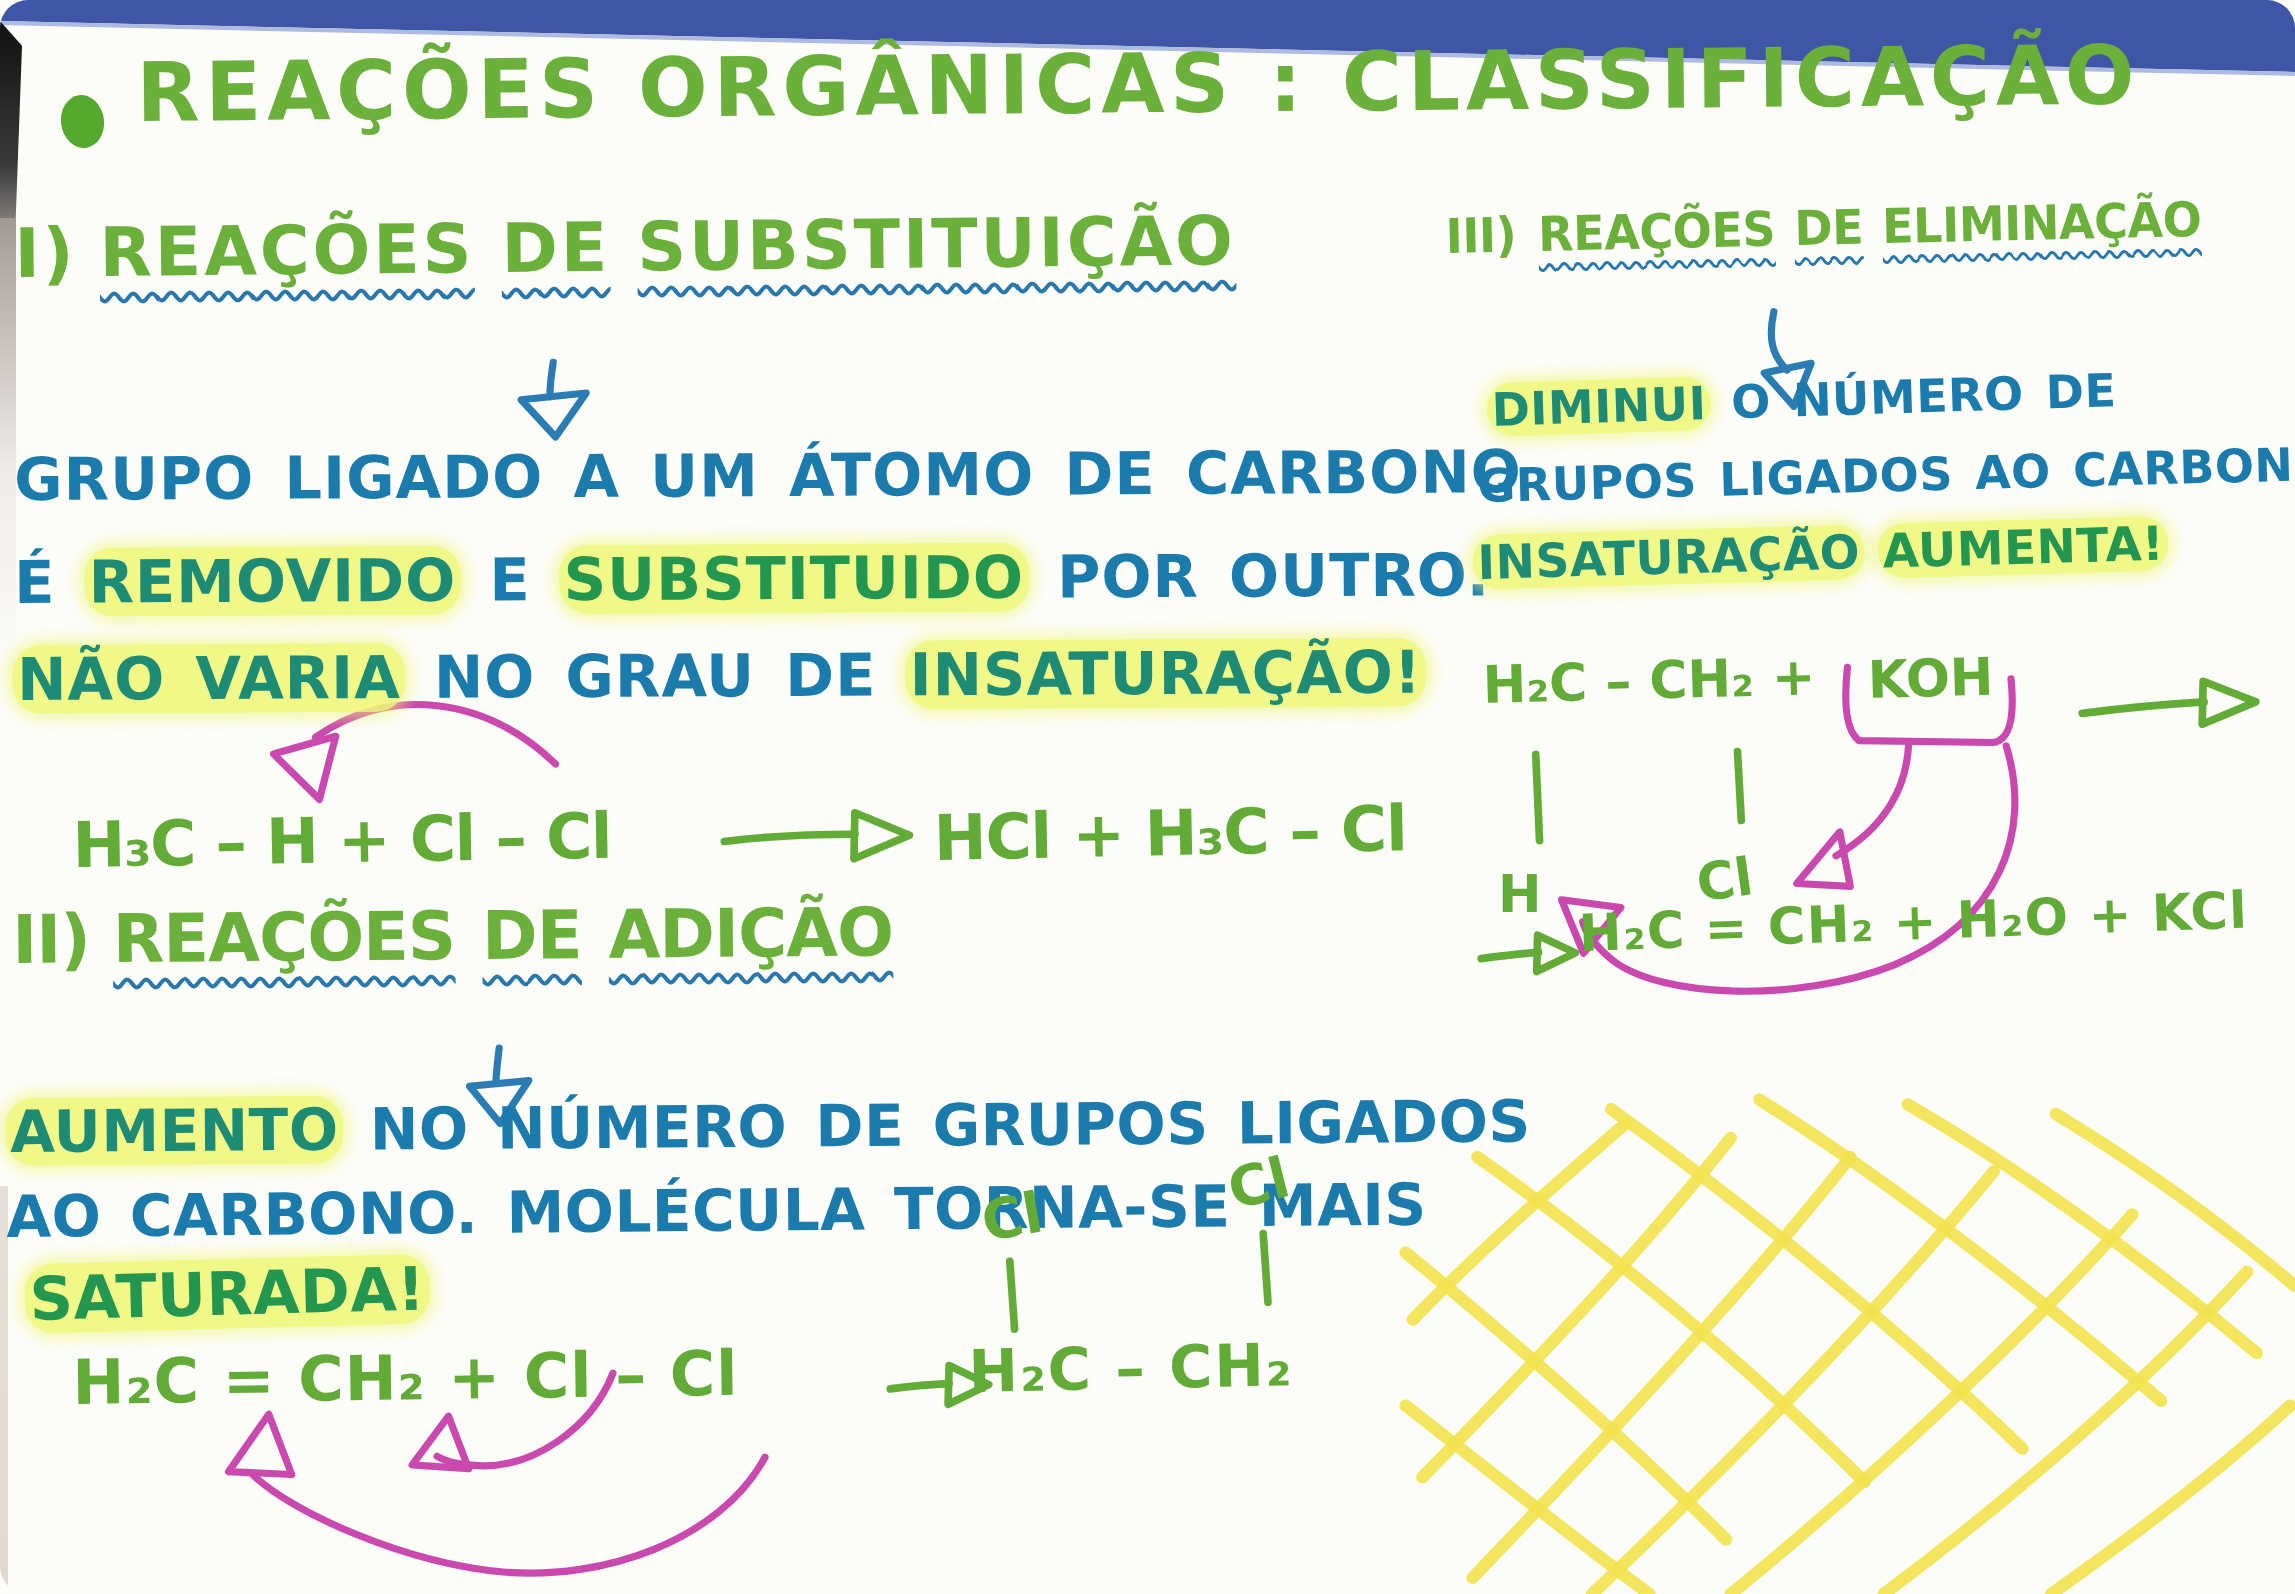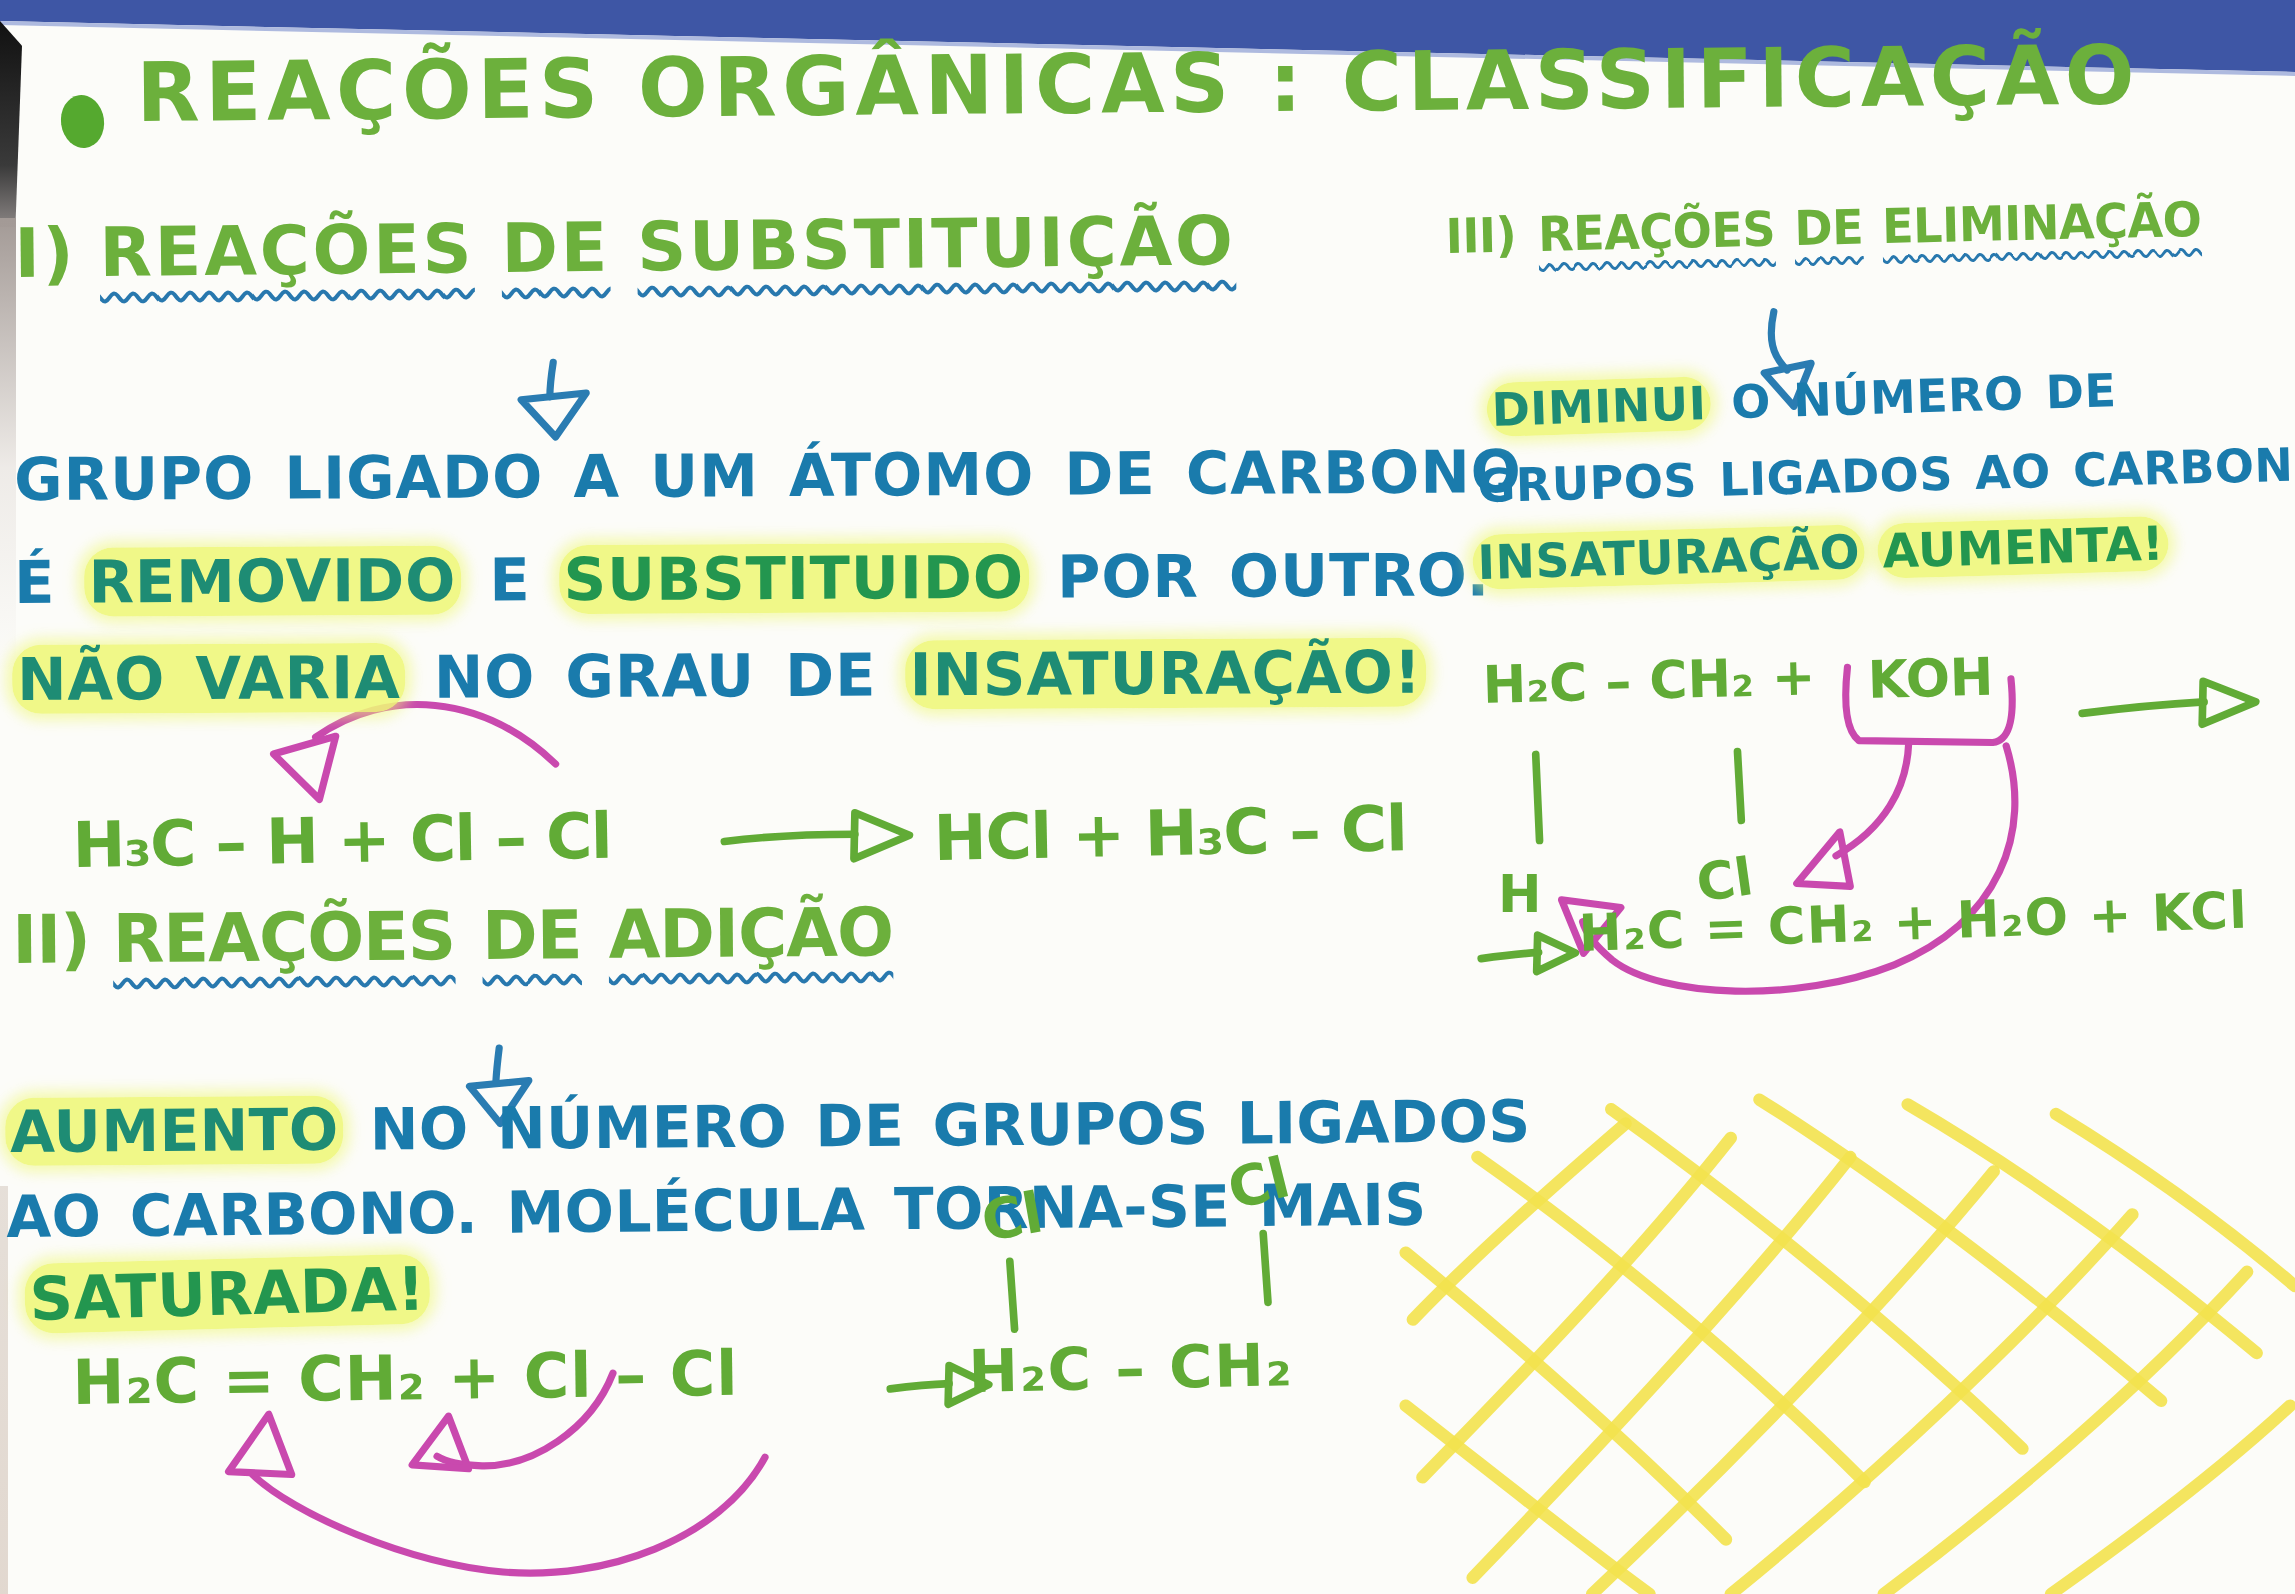--- a/index.html
+++ b/index.html
@@ -1,17 +1,17 @@
 <!DOCTYPE html>
 <html style="font-size:7.7px"><head>
 <meta charset="utf-8">
 <style>
   html,body{margin:0;padding:0;background:#fcfcf9;}
   #canvas{position:relative;width:2295px;height:1594px;overflow:hidden;
-          background:#fcfcf9;font-family:"DejaVu Sans","Liberation Sans",sans-serif;}
+          background:#fcfcf9;font-family:"DejaVu Sans","Liberation Sans",sans-serif;border-radius:28px;}
   .abs{position:absolute;white-space:nowrap;font-weight:bold;transform-origin:left top;line-height:1.12;}
   
   .green{color:#6cb03c}
   .eqgreen{color:#61ab36}
   .blue{color:#1a7bac}
   .hl{background:rgba(238,247,120,0.88);box-shadow:0 0 12.4px 6.7px rgba(238,247,120,0.55);
       border-radius:29px;color:#1e8c74;padding:0 4.8px;margin:0 -1.9px;}
   .hl--green{color:#23964f;}
   .uw{text-decoration:underline;text-decoration-style:wavy;text-decoration-color:#2878ae;
       text-decoration-thickness:4.3px;text-underline-offset:16.3px;margin-right:27px;}

